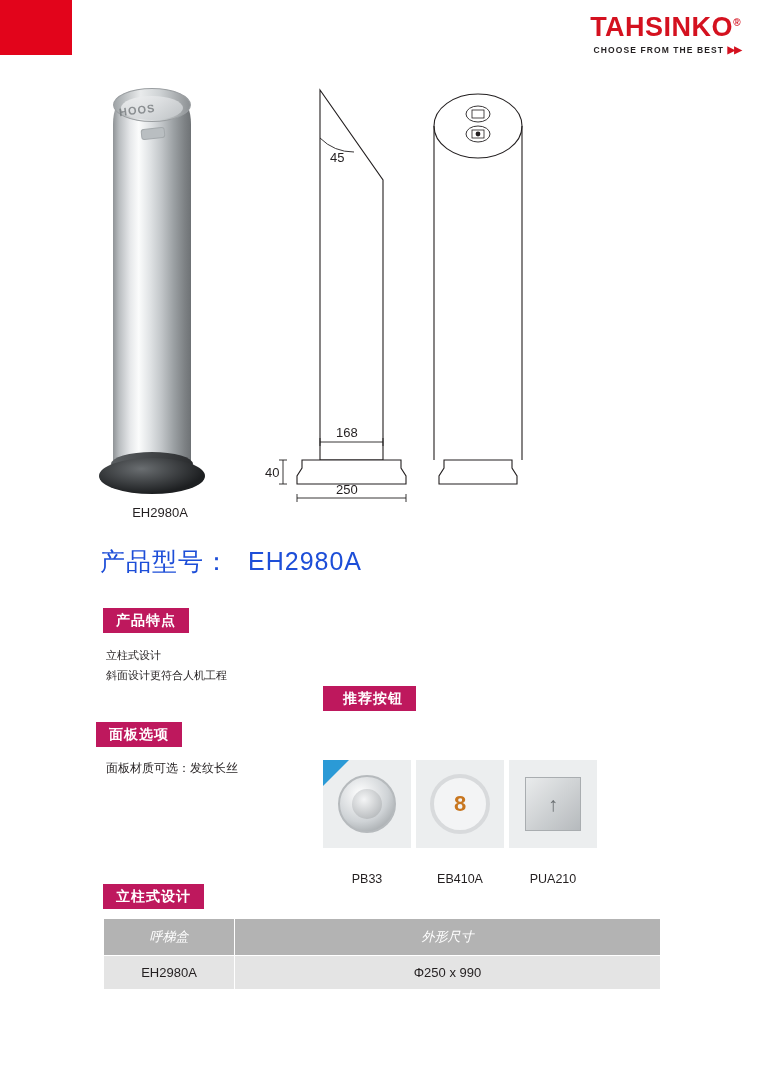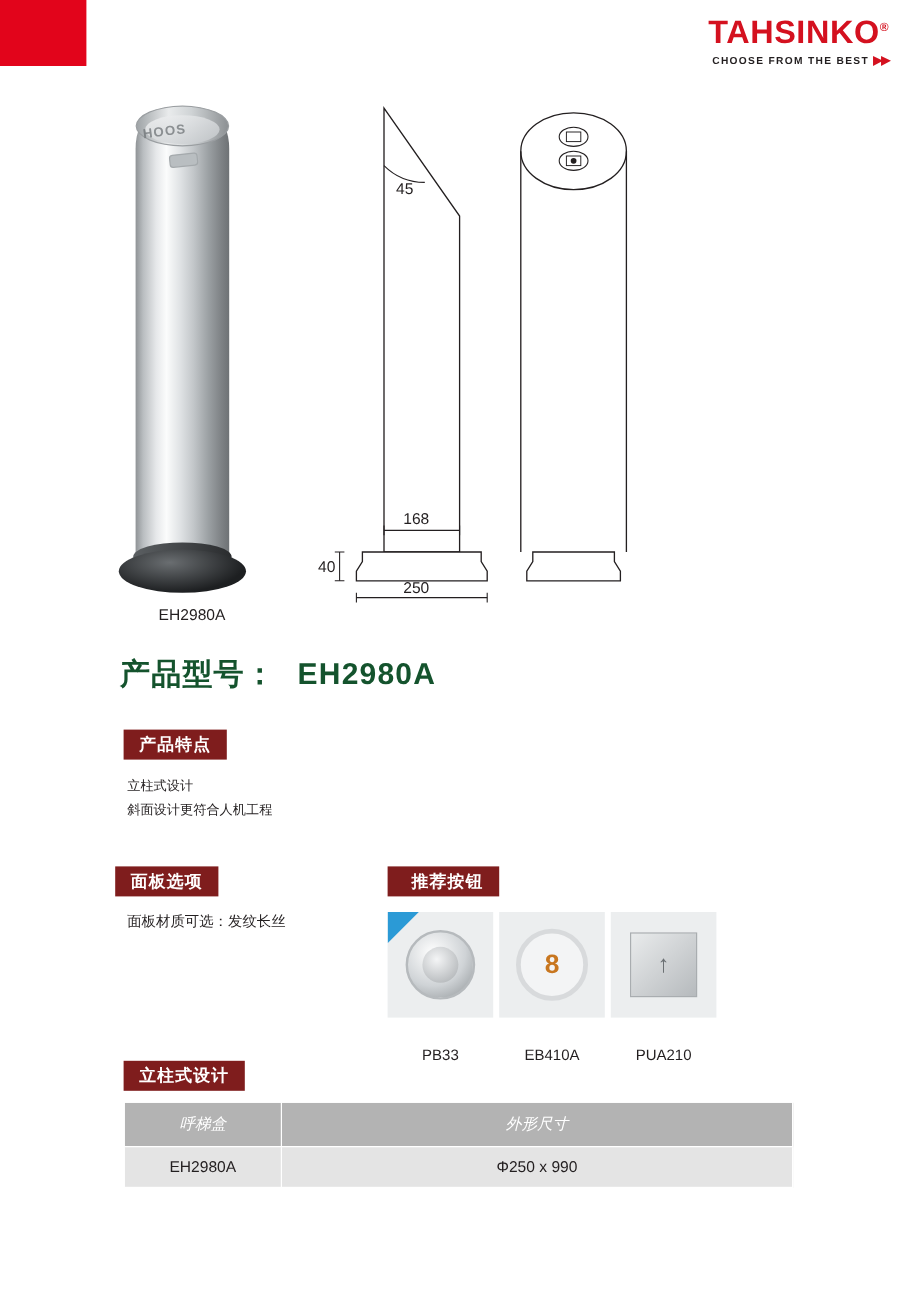--- a/index.html
+++ b/index.html
@@ -169,39 +169,39 @@
     width: 340px;
     height: 460px;
   }
 
   
   .model-title {
     position: absolute;
     left: 100px;
     top: 545px;
     font-size: 25px;
-    font-weight: bold;
-    color: #14532d;
+    font-weight: normal;
+    color: #1d4ed8;
     letter-spacing: 1px;
   }
 
   
   .tag {
     position: absolute;
-    background: #7f1d1d;
+    background: #be185d;
     color: #ffffff;
     font-size: 14px;
     font-weight: bold;
     padding: 5px 13px 6px 13px;
     line-height: 1;
     letter-spacing: 1px;
   }
   .tag-features { left: 103px; top: 608px; }
   .tag-panel    { left: 96px; top: 722px; }
-  .tag-buttons  { left: 323px; top: 722px; padding-left: 20px; }
+  .tag-buttons  { left: 323px; top: 686px; padding-left: 20px; }
   .tag-size     { left: 103px; top: 884px; }
 
   .features-text {
     position: absolute;
     left: 106px;
     top: 645px;
     font-size: 11px;
     line-height: 20px;
     color: #231f20;
   }

